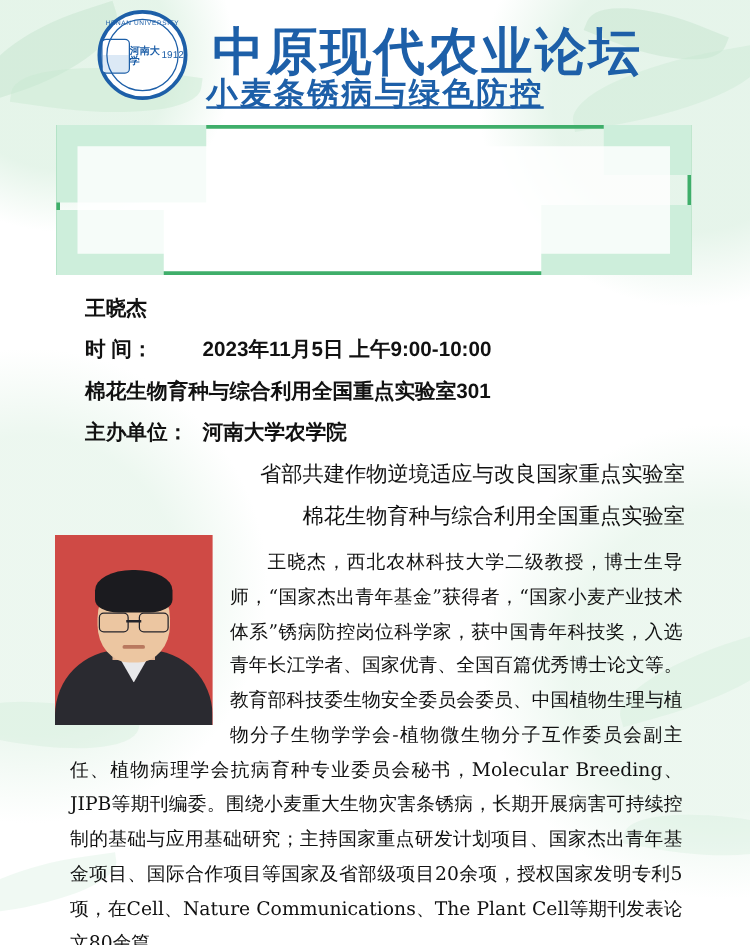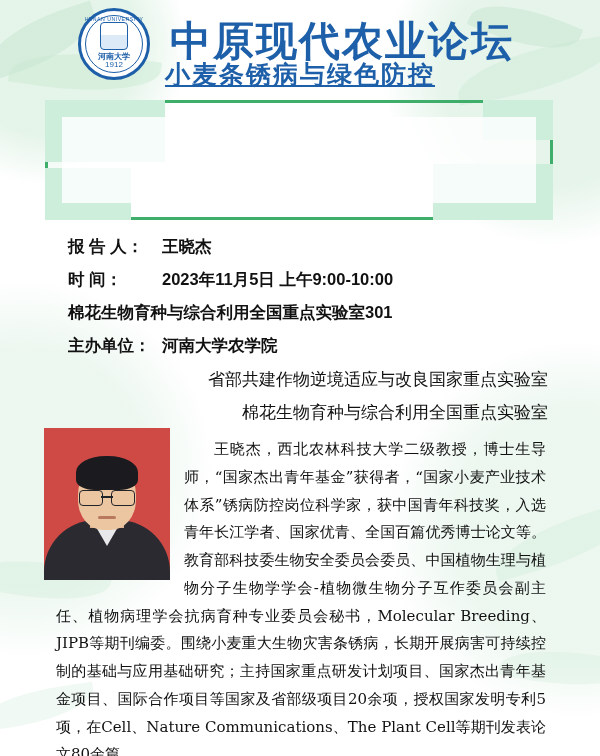--- a/index.html
+++ b/index.html
@@ -30,21 +30,21 @@
   .leaf.l5{width:140px;height:40px;left:-30px;top:560px;transform:rotate(12deg);background:rgba(205,234,214,.35);}
   .leaf.l6{width:150px;height:42px;left:490px;top:520px;transform:rotate(-16deg);background:rgba(205,234,214,.35);}
   .leaf.l7{width:130px;height:36px;left:500px;top:650px;transform:rotate(10deg);background:rgba(205,234,214,.3);}
   .leaf.l8{width:120px;height:34px;left:-25px;top:690px;transform:rotate(-8deg);background:rgba(205,234,214,.3);}
 
   
   .header{position:relative;height:88px;}
   .logo{
     position:absolute;left:78px;top:8px;width:72px;height:72px;border-radius:50%;
     border:3px solid #1d5fa8;background:#ffffff;
-    display:flex;flex-direction:column;align-items:center;justify-content:center;
+    display:flex;flex-direction:row;align-items:center;justify-content:center;
     box-sizing:border-box;
   }
   .logo .ring{
     position:absolute;left:4px;top:4px;right:4px;bottom:4px;border-radius:50%;
     border:1px solid #1d5fa8;
   }
   .logo .cn{font-size:8px;color:#1d5fa8;letter-spacing:0;line-height:1;margin-top:2px;font-weight:bold;}
   .logo .crest{
     width:26px;height:26px;margin:2px 0 1px 0;border:1.5px solid #1d5fa8;border-radius:4px;
     background:linear-gradient(180deg,#ffffff 0 45%,#dce9f6 45% 100%);
@@ -162,21 +162,20 @@
     <span class="fill-tl"></span>
     <span class="fill-bl"></span>
     <span class="fill-br"></span>
     <span class="fill-tr"></span>
     <span class="white-mask"></span>
   </div>
   <div class="talk-title">小麦条锈病与绿色防控</div>
 
   <div class="info">
     <div class="row">
-      <span class="lbl">报 告 人：</span>
       <span class="val">王晓杰</span>
     </div>
     <div class="row">
       <span class="lbl">时    间：</span>
       <span class="val">2023年11月5日 上午9:00-10:00</span>
     </div>
     <div class="row">
       <span class="val">棉花生物育种与综合利用全国重点实验室301</span>
     </div>
     <div class="row">

